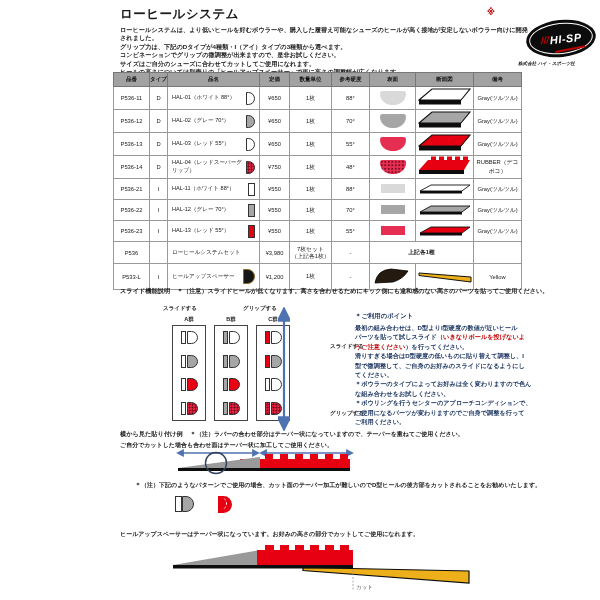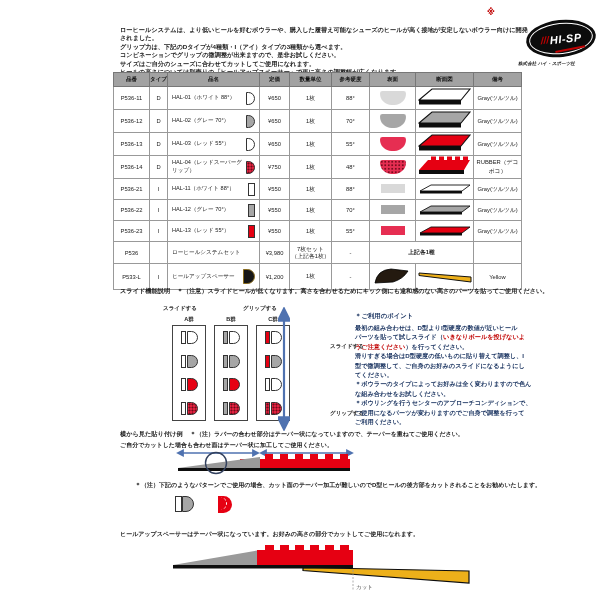--- a/index.html
+++ b/index.html
@@ -76,20 +76,21 @@
   .pi-redd{display:inline-block;position:relative;width:14px;height:17px;background:#e60012;border-radius:0 9px 9px 0;margin-left:20px;vertical-align:top;}
   .pi-dash{position:absolute;left:1px;top:1px;width:7px;height:13px;border-right:1px dashed #fff;border-radius:0 8px 8px 0;}
   .spacer-text{left:120px;top:530px;font-size:6px;font-weight:bold;}
   .bottomdiag{left:165px;top:545px;}
 </style>
 </head>
 <body>
 
 <div class="page">
 
+  <div class="abs title">ローヒールシステム</div>
   <div class="abs note-mark">※</div>
   <div class="abs intro">
       <div>ローヒールシステムは、より低いヒールを好むボウラーや、購入した履替え可能なシューズのヒールが高く接地が安定しないボウラー向けに開発されました。</div>
       <div>グリップ力は、下記のDタイプが4種類・I（アイ）タイプの3種類から選べます。</div>
       <div>コンビネーションでグリップの微調整が出来ますので、是非お試しください。</div>
       <div>サイズはご自分のシューズに合わせてカットしてご使用になれます。</div>
       <div>ヒールの高さについては別売りの「ヒールアップスペーサー」で更に高さの調整幅が広くなります。</div>
     </div>
 
   <div class="abs logo">

